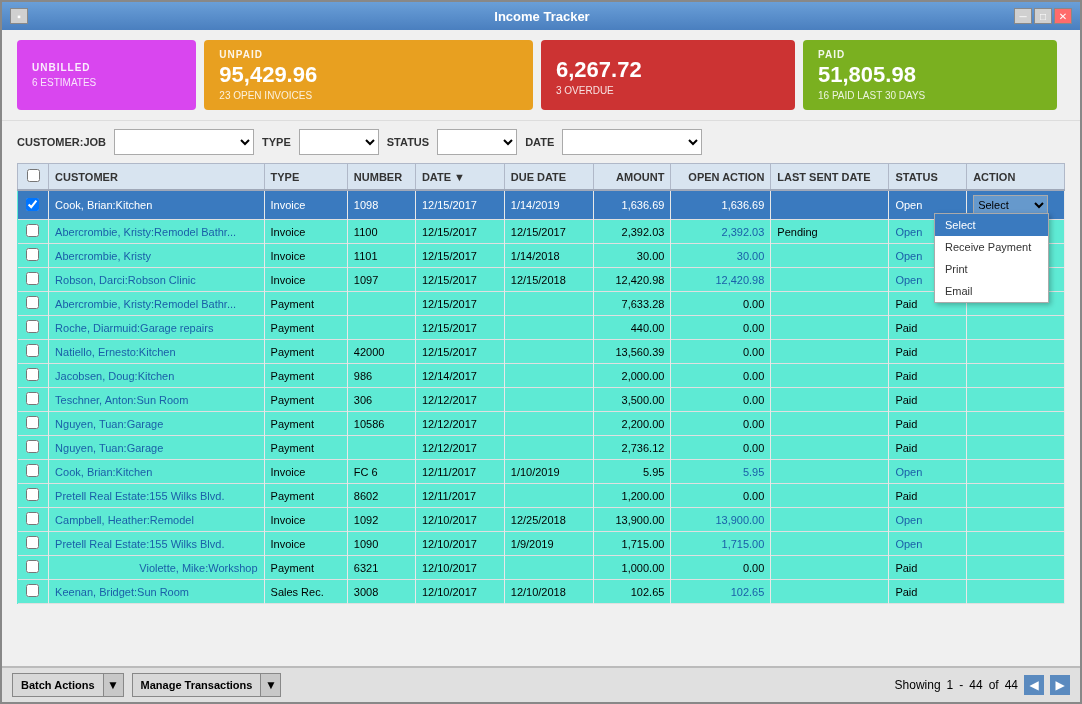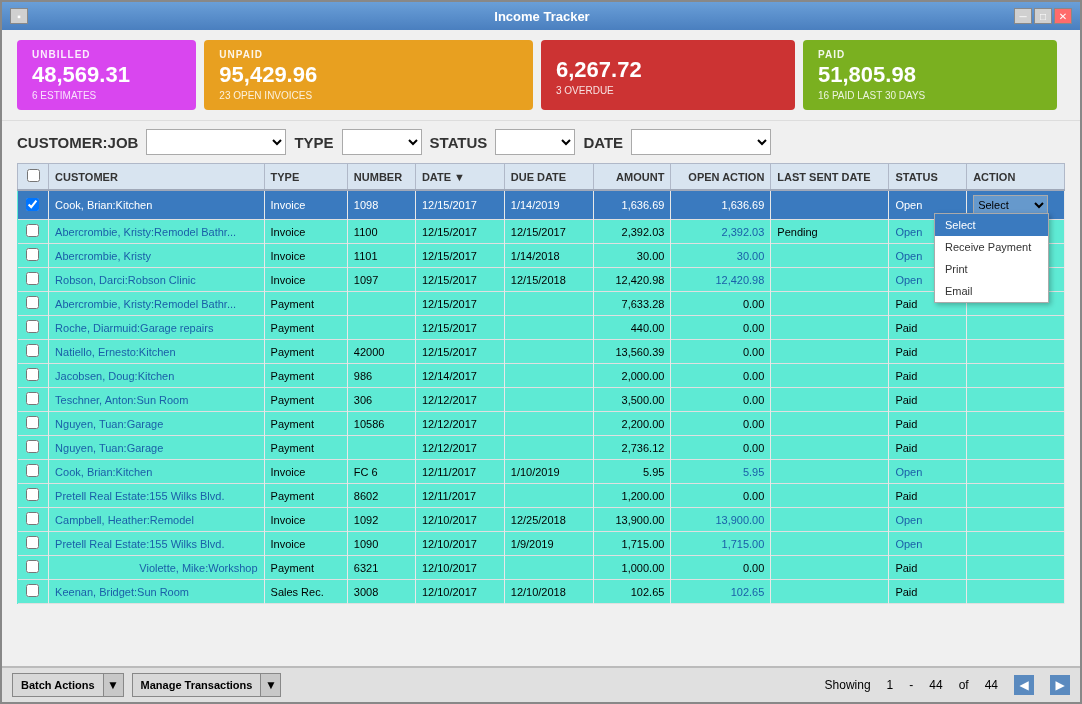--- a/index.html
+++ b/index.html
@@ -17,21 +17,21 @@
     .summary-card { display: flex; flex-direction: column; justify-content: center; padding: 10px 15px; color: white; border-radius: 4px; margin-right: 8px; }
     .summary-card.unbilled { background: #d946ef; flex: 1; }
     .summary-card.unpaid { background: #e8a020; flex: 2; }
     .summary-card.overdue { background: #cc3333; flex: 1.5; }
     .summary-card.paid { background: #7ab020; flex: 1.5; }
     .summary-label { font-size: 10px; font-weight: bold; letter-spacing: 1px; opacity: 0.9; margin-bottom: 2px; }
     .summary-amount { font-size: 22px; font-weight: bold; }
     .summary-sub { font-size: 10px; opacity: 0.85; margin-top: 2px; }
     
     .filter-bar { display: flex; align-items: center; padding: 8px 15px; background: #f0f0f0; gap: 8px; border-top: 1px solid #ddd; }
-    .filter-label { font-weight: bold; font-size: 15px; color: #333; }
+    .filter-label { font-weight: bold; font-size: 11px; color: #333; }
     .filter-select { height: 22px; padding: 12px 4px; border: 1px solid #aaa; background: white; font-size: 11px; min-width: 80px; }
     .filter-select-wide { min-width: 140px; }
     
     .table-container { flex: 1; overflow: hidden; display: flex; flex-direction: column; padding: 0 15px; }
     
     table { width: 100%; border-collapse: collapse; background: #5eead4; }
     thead tr { background: #d8e4f0; }
     thead th { padding: 5px 6px; text-align: left; font-size: 11px; font-weight: bold; color: #333; border: 1px solid #b0b8c8; border-bottom: 2px solid #a0a8b8; white-space: nowrap; }
     tbody tr { border-bottom: 1px solid #e0e0e0; }
     tbody tr.selected { background: #3a7abf; color: white; }
@@ -51,21 +51,21 @@
     .col-action { width: 80px; }
     
     .amount-cell { text-align: right; }
     
     .action-select { height: 20px; border: 1px solid #aaa; background: white; font-size: 11px; width: 75px; }
     .selected .action-select { background: #6699cc; }
     
     .footer { display: flex; align-items: center; padding: 6px 10px; background: #e0e0e0; border-top: 2px solid #bbb; height: 36px; }
     .footer-btn { display: flex; align-items: center; height: 24px; border: 1px solid #888; background: #d8d8d8; padding: 0 8px; cursor: pointer; font-size: 11px; font-weight: bold; }
     .footer-btn-arrow { width: 20px; height: 24px; border: 1px solid #888; border-left: none; background: #c8c8c8; display: flex; align-items: center; justify-content: center; cursor: pointer; }
-    .footer-right { margin-left: auto; display: flex; align-items: center; gap: 16px; font-size: 11px; }
+    .footer-right { margin-left: auto; display: flex; align-items: center; gap: 6px; font-size: 11px; }
     .nav-btn { width: 20px; height: 20px; background: #5a8abf; color: white; border: none; cursor: pointer; display: flex; align-items: center; justify-content: center; font-size: 12px; }
     
     .scroll-container { overflow-y: auto; overflow-x: hidden; flex: 1; position: relative; }
     .scroll-container::-webkit-scrollbar { width: 14px; }
     .scroll-container::-webkit-scrollbar-track { background: #f0f0f0; }
     .scroll-container::-webkit-scrollbar-thumb { background: #aaa; border: 1px solid #888; }
     
     .table-wrapper { position: relative; }
     .action-dropdown { position: absolute; top: 24px; right: 0; background: white; border: 1px solid #aaa; box-shadow: 2px 2px 5px rgba(0,0,0,0.25); z-index: 999; min-width: 115px; }
     .action-dropdown-item { padding: 5px 10px; cursor: pointer; font-size: 11px; color: #333; }
@@ -87,21 +87,20 @@
     <div class="title-bar-controls">
       <div class="title-btn">─</div>
       <div class="title-btn">□</div>
       <div class="title-btn title-btn-close">✕</div>
     </div>
   </div>
 
   <div class="summary-bar">
     <div class="summary-card unbilled">
       <div class="summary-label">UNBILLED</div>
-      <div class="summary-amount">48,569.31</div>
       <div class="summary-sub">6 ESTIMATES</div>
     </div>
     <div class="summary-card unpaid">
       <div class="summary-label">UNPAID</div>
       <div class="summary-amount">95,429.96</div>
       <div class="summary-sub">23 OPEN INVOICES</div>
     </div>
     <div class="summary-card overdue">
       <div class="summary-label"></div>
       <div class="summary-amount">6,267.72</div>

